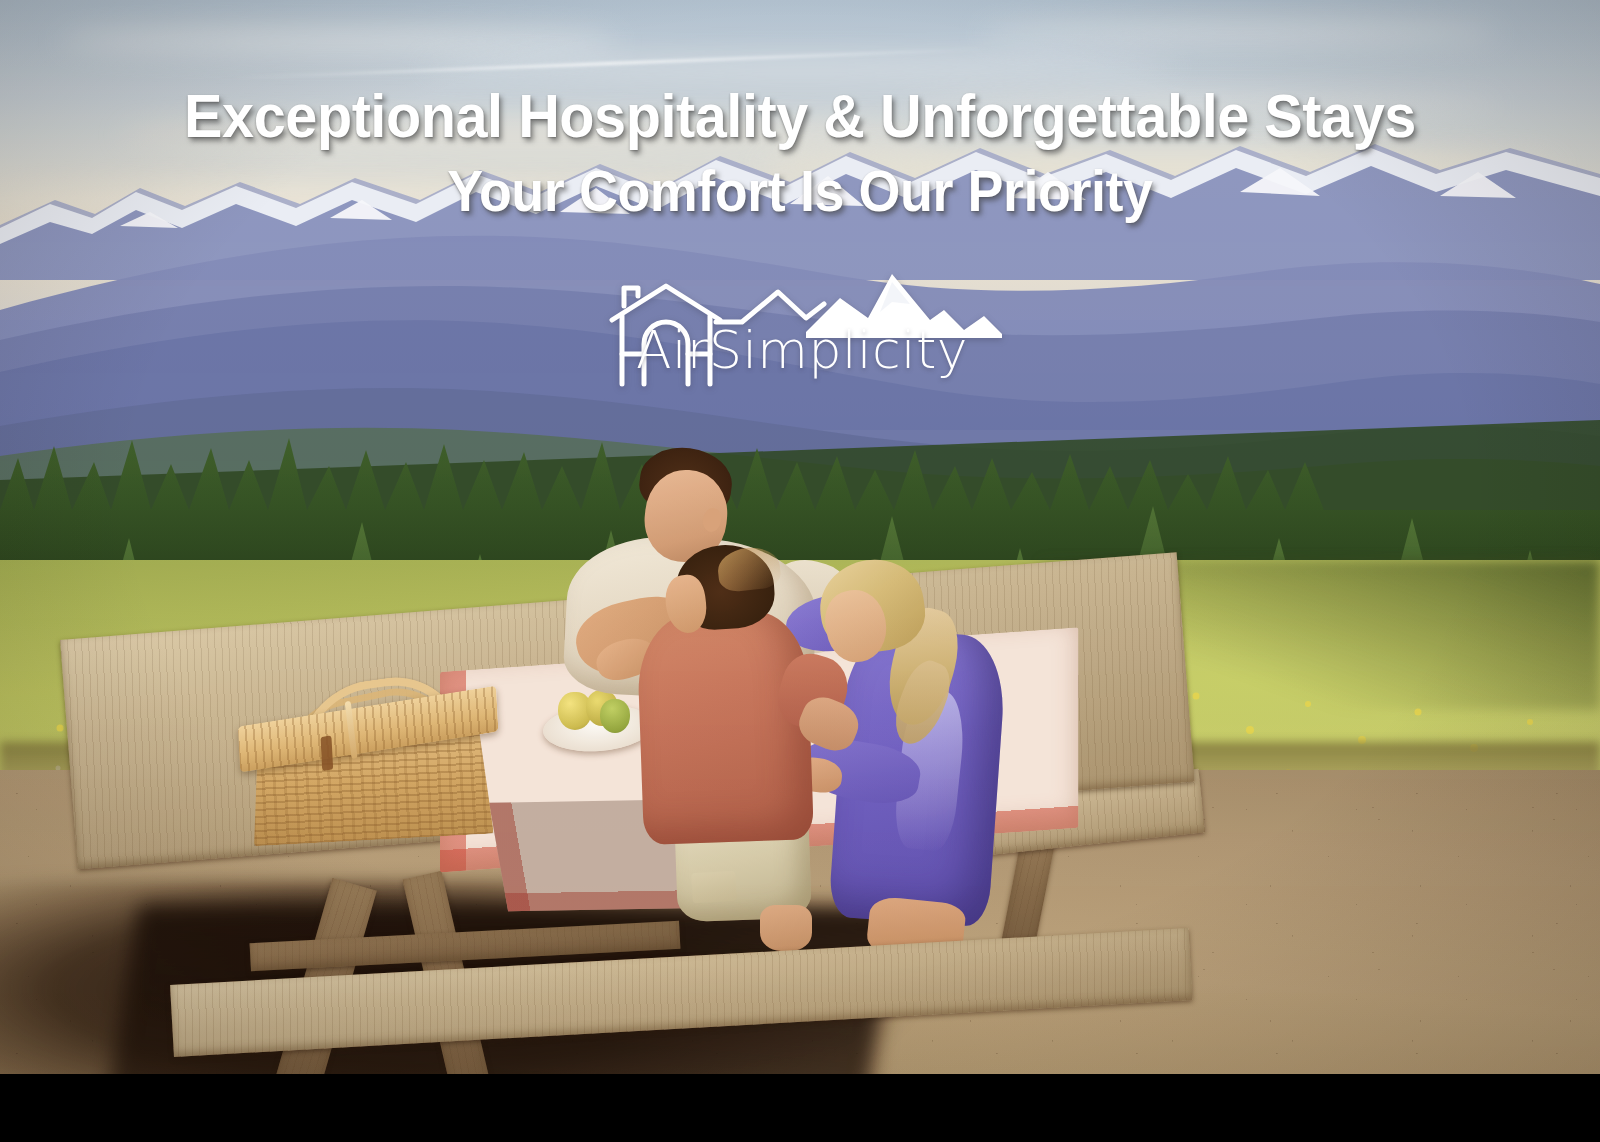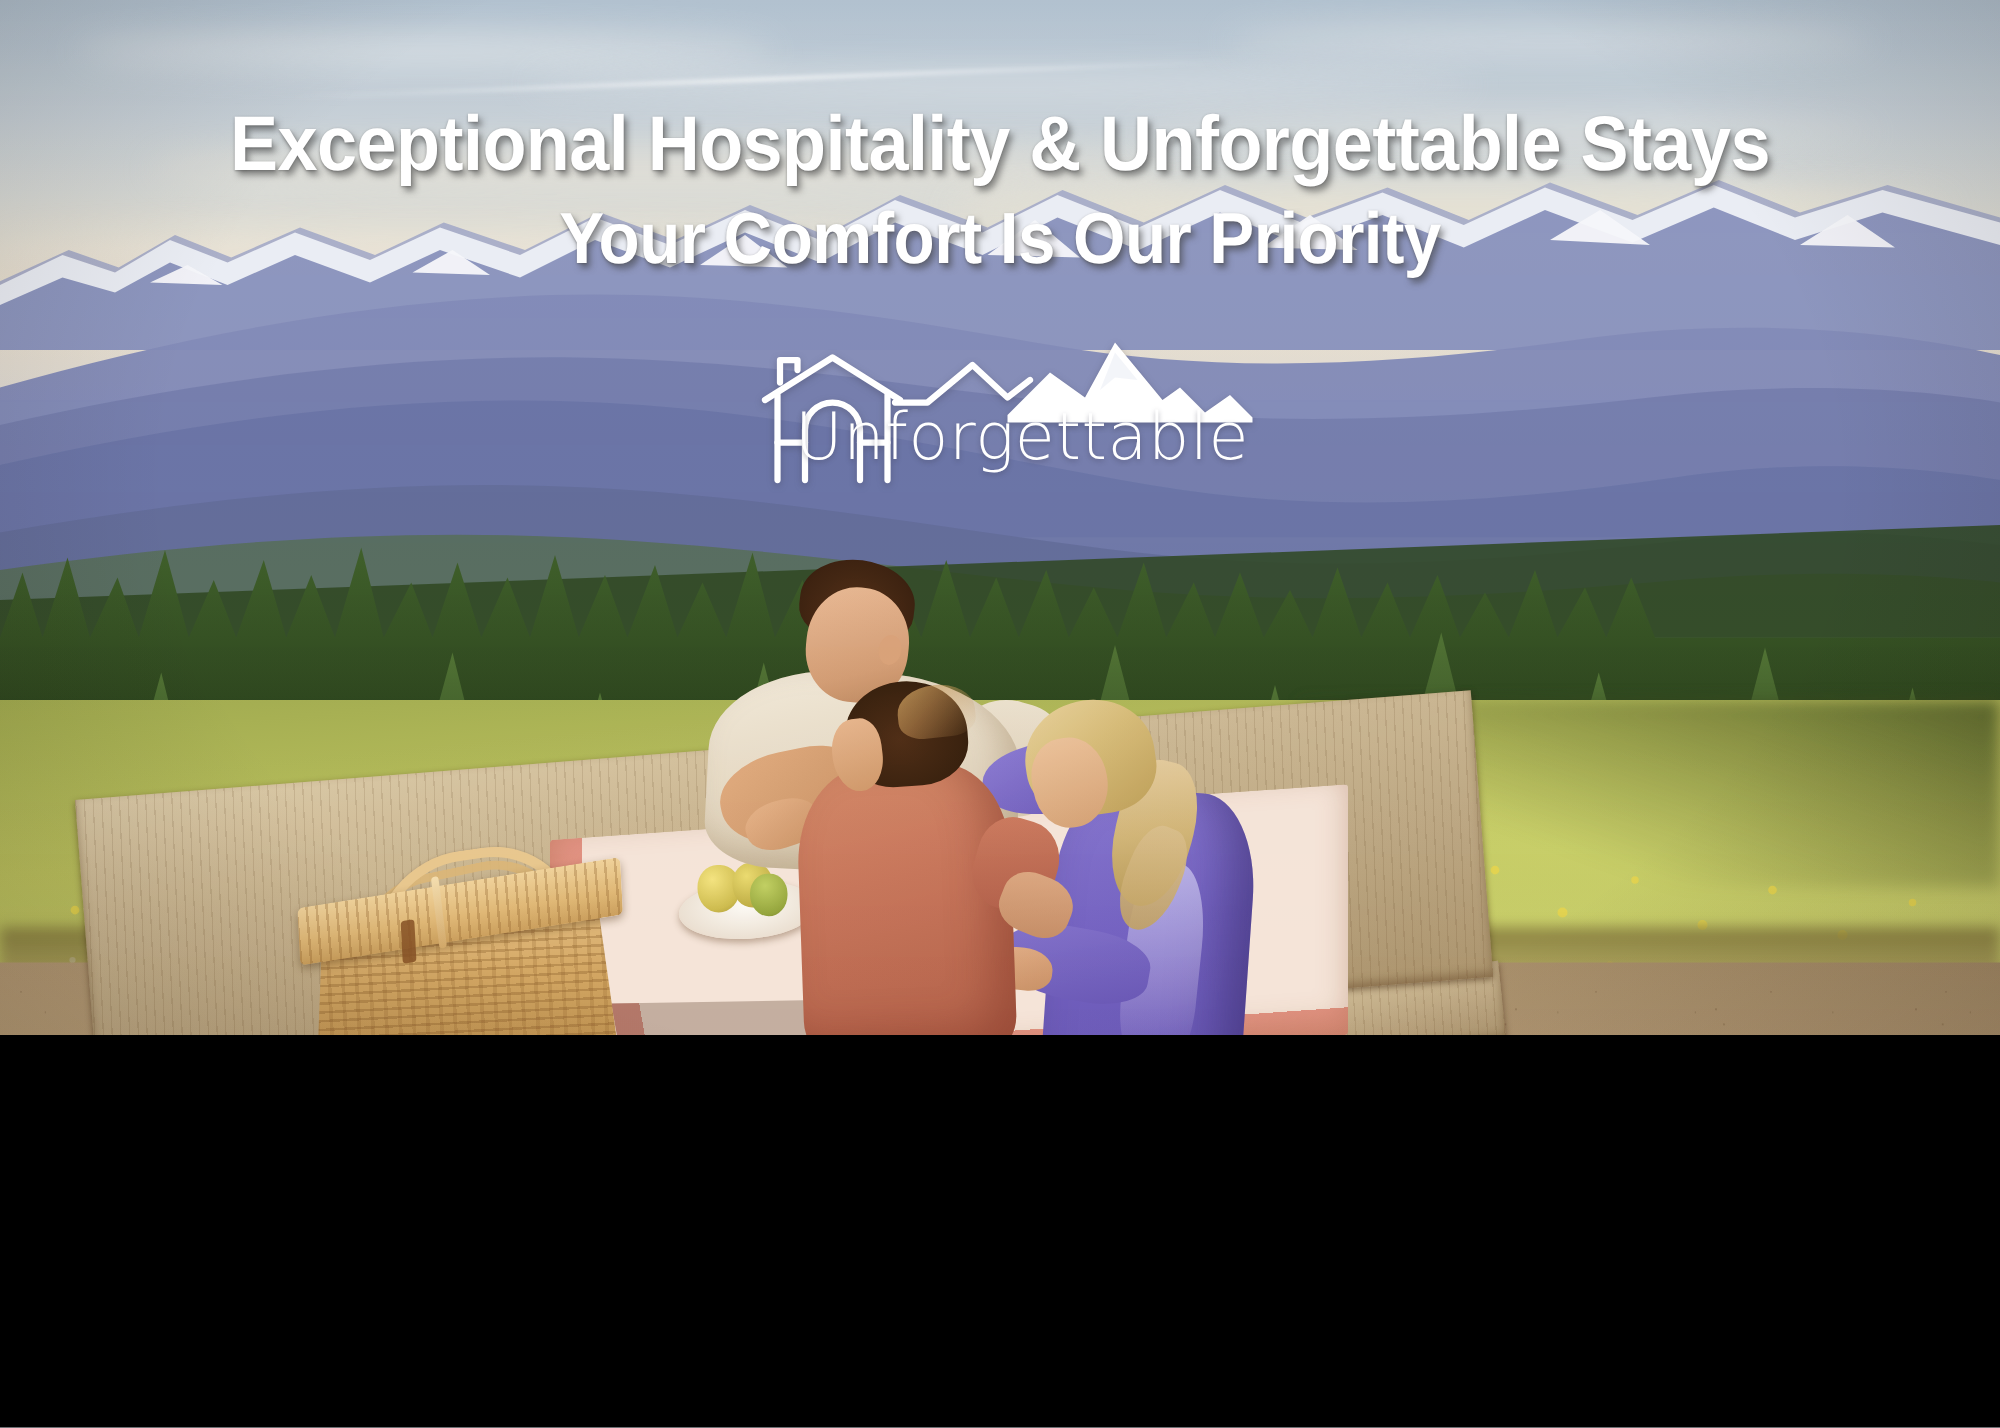--- a/index.html
+++ b/index.html
@@ -2,21 +2,21 @@
 <html><head>
 <meta charset="utf-8">
 <title>AirSimplicity Hero Banner</title>
 <style>
   html,body{margin:0;padding:0;background:#000;}
   body{font-family:"Liberation Sans", sans-serif;}
 
   #banner{
     position:relative;
     width:1600px;
-    height:828px;
+    height:1074px;
     overflow:hidden;
     background:#b9c3d2;
   }
 
   
   .sky{
     position:absolute; left:0; top:0; width:1600px; height:320px;
     background:
       linear-gradient(180deg,
         #a9bccd 0%,
@@ -630,16 +630,16 @@
         <path d="M96,82 L118,82"></path>
 
         <path d="M124,50 L150,50 L186,20 L214,46 L232,32"></path>
       </g>
 
       <path d="M214,60 L248,26 L276,46 L300,2 L338,48 L352,38 L372,58 L392,44 L410,62
                L410,66 L214,66 Z" fill="#ffffff"></path>
 
       <path d="M300,10 L318,32 L300,30 L288,40 Z" fill="#e9edf4" opacity="0.55"></path>
     </svg>
-    <div class="wordmark">Unforgettable</div>
+    <div class="wordmark">AirSimplicity</div>
   </div>
 
 </div>
 
 </body></html>

